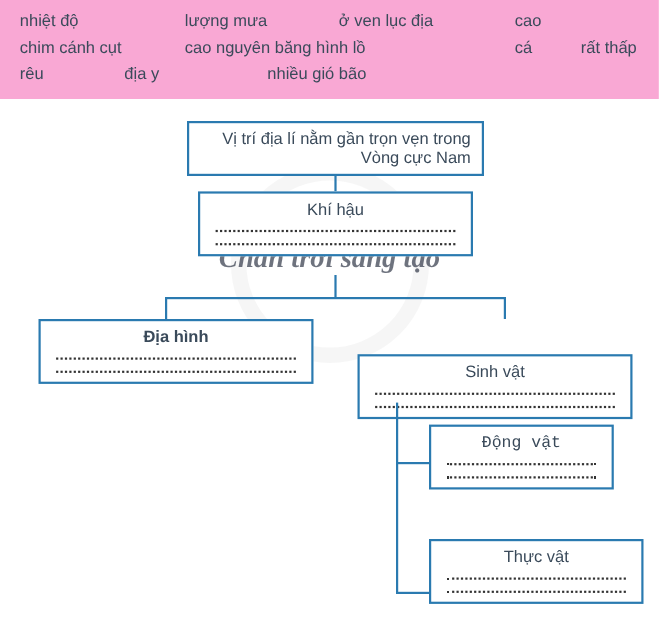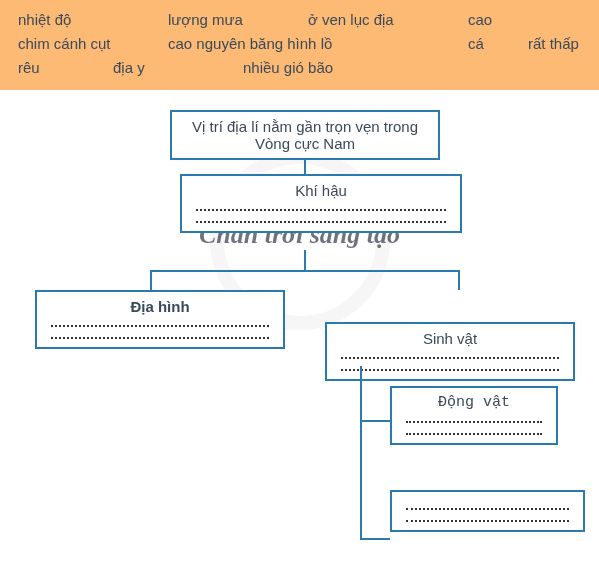--- a/index.html
+++ b/index.html
@@ -5,21 +5,21 @@
 * { margin: 0; padding: 0; box-sizing: border-box; }
 body {
   font-family: Arial, sans-serif;
   background: #fff;
   width: 599px;
   height: 583px;
   position: relative;
   color: #3a4a5a;
 }
 .word-bank {
-  background: #fdba74;
+  background: #f9a8d4;
   padding: 8px 18px 10px 18px;
   font-size: 15px;
   line-height: 1.6;
 }
 .word-bank .row {
   display: flex;
   gap: 0;
 }
 .word-bank span {
   white-space: nowrap;
@@ -100,27 +100,27 @@
     <span style="flex:0 0 130px">địa y</span>
     <span>nhiều gió bão</span>
   </div>
 </div>
 
 <div class="diagram">
 
   <div class="watermark-circle"></div>
   <div class="watermark">Chân trời sáng tạo</div>
 
-  <div class="node" style="left:170px; top:20px; width:270px;">
+  <div class="node" style="left:170px; top:20px; width:270px;text-align:right;">
     <div class="title">Vị trí địa lí nằm gần trọn vẹn trong Vòng cực Nam</div>
   </div>
 
   <div class="connector" style="left:304px; top:70px; width:2px; height:14px;"></div>
 
-  <div class="node" style="left:180px; top:84px; width:282px;">
+  <div class="node" style="left:180px; top:84px; width:250px;">
     <div class="title">Khí hậu</div>
     <div class="dotline"></div>
     <div class="dotline"></div>
   </div>
 
   <div class="connector" style="left:304px; top:160px; width:2px; height:20px;"></div>
 
   <div class="connector" style="left:150px; top:180px; width:310px; height:2px;"></div>
 
   <div class="connector" style="left:150px; top:180px; width:2px; height:20px;"></div>
@@ -145,17 +145,18 @@
 
   <div class="connector" style="left:360px; top:448px; width:30px; height:2px;"></div>
 
   <div class="node" style="left:390px; top:296px; width:168px;font-family:Liberation Mono, monospace;">
     <div class="title">Động vật</div>
     <div class="dotline"></div>
     <div class="dotline"></div>
   </div>
 
   <div class="node" style="left:390px; top:400px; width:195px;">
+    <div class="title">Thực vật</div>
     <div class="dotline"></div>
     <div class="dotline"></div>
   </div>
 
 </div>
 
 </body></html>

